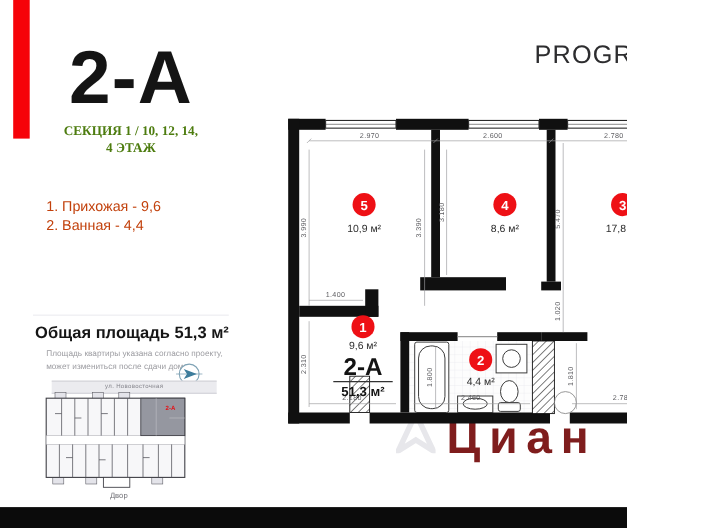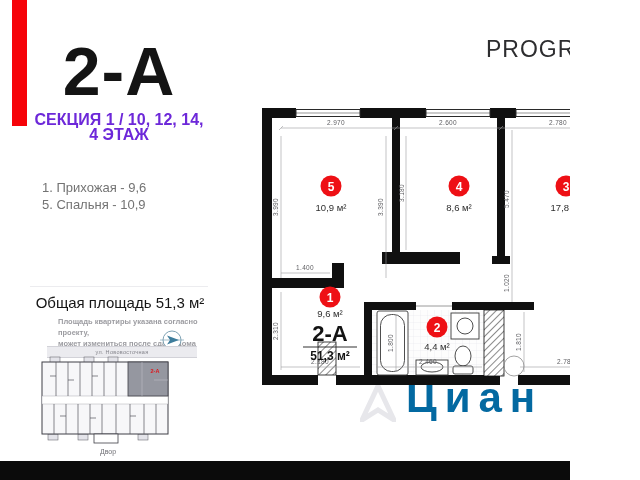--- a/index.html
+++ b/index.html
@@ -2,38 +2,38 @@
 <html><head>
 <meta charset="utf-8">
 <style>
   html,body{margin:0;padding:0;background:#fff;}
   .page{position:relative;width:570px;height:480px;background:#ffffff;overflow:hidden;
         font-family:"Liberation Sans",sans-serif;color:#1c1c1c;}
   .abs{position:absolute;}
   .red-bar{left:12px;top:0;width:15px;height:126px;background:#f60309;}
   .apt-code{left:30px;top:38px;width:178px;text-align:center;font-size:68px;line-height:66px;
             font-weight:600;letter-spacing:1px;color:#141414;}
-  .section{left:30px;top:112px;width:178px;text-align:center;font-size:16px;line-height:15px;
-           font-weight:700;color:#6d28d9;}
-  .legend{left:42px;top:180px;font-size:13px;line-height:16.5px;color:#737373;}
+  .section{left:30px;top:112px;width:178px;text-align:center;font-size:12px;line-height:15px;
+           font-weight:700;color:#4d7c0f;font-family:Liberation Serif, serif;}
+  .legend{left:42px;top:180px;font-size:13px;line-height:16.5px;color:#c2410c;}
   .divider{left:30px;top:286px;width:178px;height:1px;background:#ececef;}
-  .total{left:24px;top:294px;width:192px;text-align:center;font-size:15px;font-weight:400;color:#161616;}
-  .disclaimer{left:58px;top:316px;width:170px;font-size:7.5px;line-height:11px;color:#9c9ca1;font-weight:bold;}
+  .total{left:24px;top:294px;width:192px;text-align:center;font-size:15px;font-weight:700;color:#161616;}
+  .disclaimer{left:42px;top:316px;width:170px;font-size:7.5px;line-height:11px;color:#9c9ca1;}
   .street-bar{left:47px;top:346px;width:150px;height:10px;background:#ebebef;
               border-top:1px solid #d2d2d8;border-bottom:1px solid #d2d2d8;
               font-size:5.5px;line-height:10px;text-align:center;color:#85858c;letter-spacing:.3px;}
   .yard{left:38px;top:448px;width:140px;text-align:center;font-size:7px;color:#6f6f75;}
   .logo-name{left:486px;top:36px;width:114px;font-size:23px;letter-spacing:1px;color:#2d2d2f;font-weight:500;}
   .logo-sub{left:448px;top:55px;width:150px;text-align:right;font-size:12px;font-weight:700;
             letter-spacing:.5px;color:#2d2d2f;}
   .badge{left:600px;top:39px;width:29px;height:29px;background:#58a7ae;box-sizing:border-box;
          padding:3px 0 0 4px;font-size:6px;line-height:6.5px;font-weight:700;color:#fff;letter-spacing:.3px;}
   .footer-bar{left:0;top:461px;width:640px;height:19px;background:#0b0b0b;}
-  .watermark{left:360px;top:374px;z-index:1;display:flex;align-items:flex-end;gap:10px;
-             font-size:42px;font-weight:700;letter-spacing:8px;color:#0369a1;}
+  .watermark{left:360px;top:374px;z-index:1;display:flex;align-items:flex-start;gap:10px;
+             font-size:42px;font-weight:700;letter-spacing:8px;color:#7f1d1d;}
   .plan-svg{left:250px;top:94px;z-index:2;}
   .minimap-svg{left:38px;top:356px;}
   .compass-svg{left:159px;top:327px;}
   svg text{font-family:"Liberation Sans",sans-serif;}
   .dim{font-size:6.5px;fill:#5e5e62;letter-spacing:.3px;}
   .marker-num{font-size:12px;font-weight:700;fill:#ffffff;}
   .area-lbl{font-size:9.5px;fill:#2e2e2e;}
   .unit-big{font-size:22px;font-weight:700;fill:#131313;}
   .unit-area{font-size:12px;font-weight:700;fill:#131313;}
   .mini-unit{font-size:5.5px;font-weight:700;fill:#e0151a;}
@@ -45,21 +45,21 @@
 
   <div class="abs red-bar"></div>
   <div class="abs apt-code">2-А</div>
   <div class="abs section">
     <div>СЕКЦИЯ 1  / 10, 12, 14,</div>
     <div>4 ЭТАЖ</div>
   </div>
 
   <div class="abs legend">
     <div>1.  Прихожая - 9,6</div>
-    <div>5. Спальня - 10,9</div>
+    <div>2. Ванная - 4,4</div>
   </div>
 
   <div class="abs divider"></div>
   <div class="abs total">Общая площадь 51,3 м²</div>
   <div class="abs disclaimer">
     <div>Площадь квартиры указана согласно проекту,</div>
     <div>может измениться после сдачи дома</div>
   </div>
 
   <svg class="abs compass-svg" width="26" height="26" viewBox="0 0 26 26">

